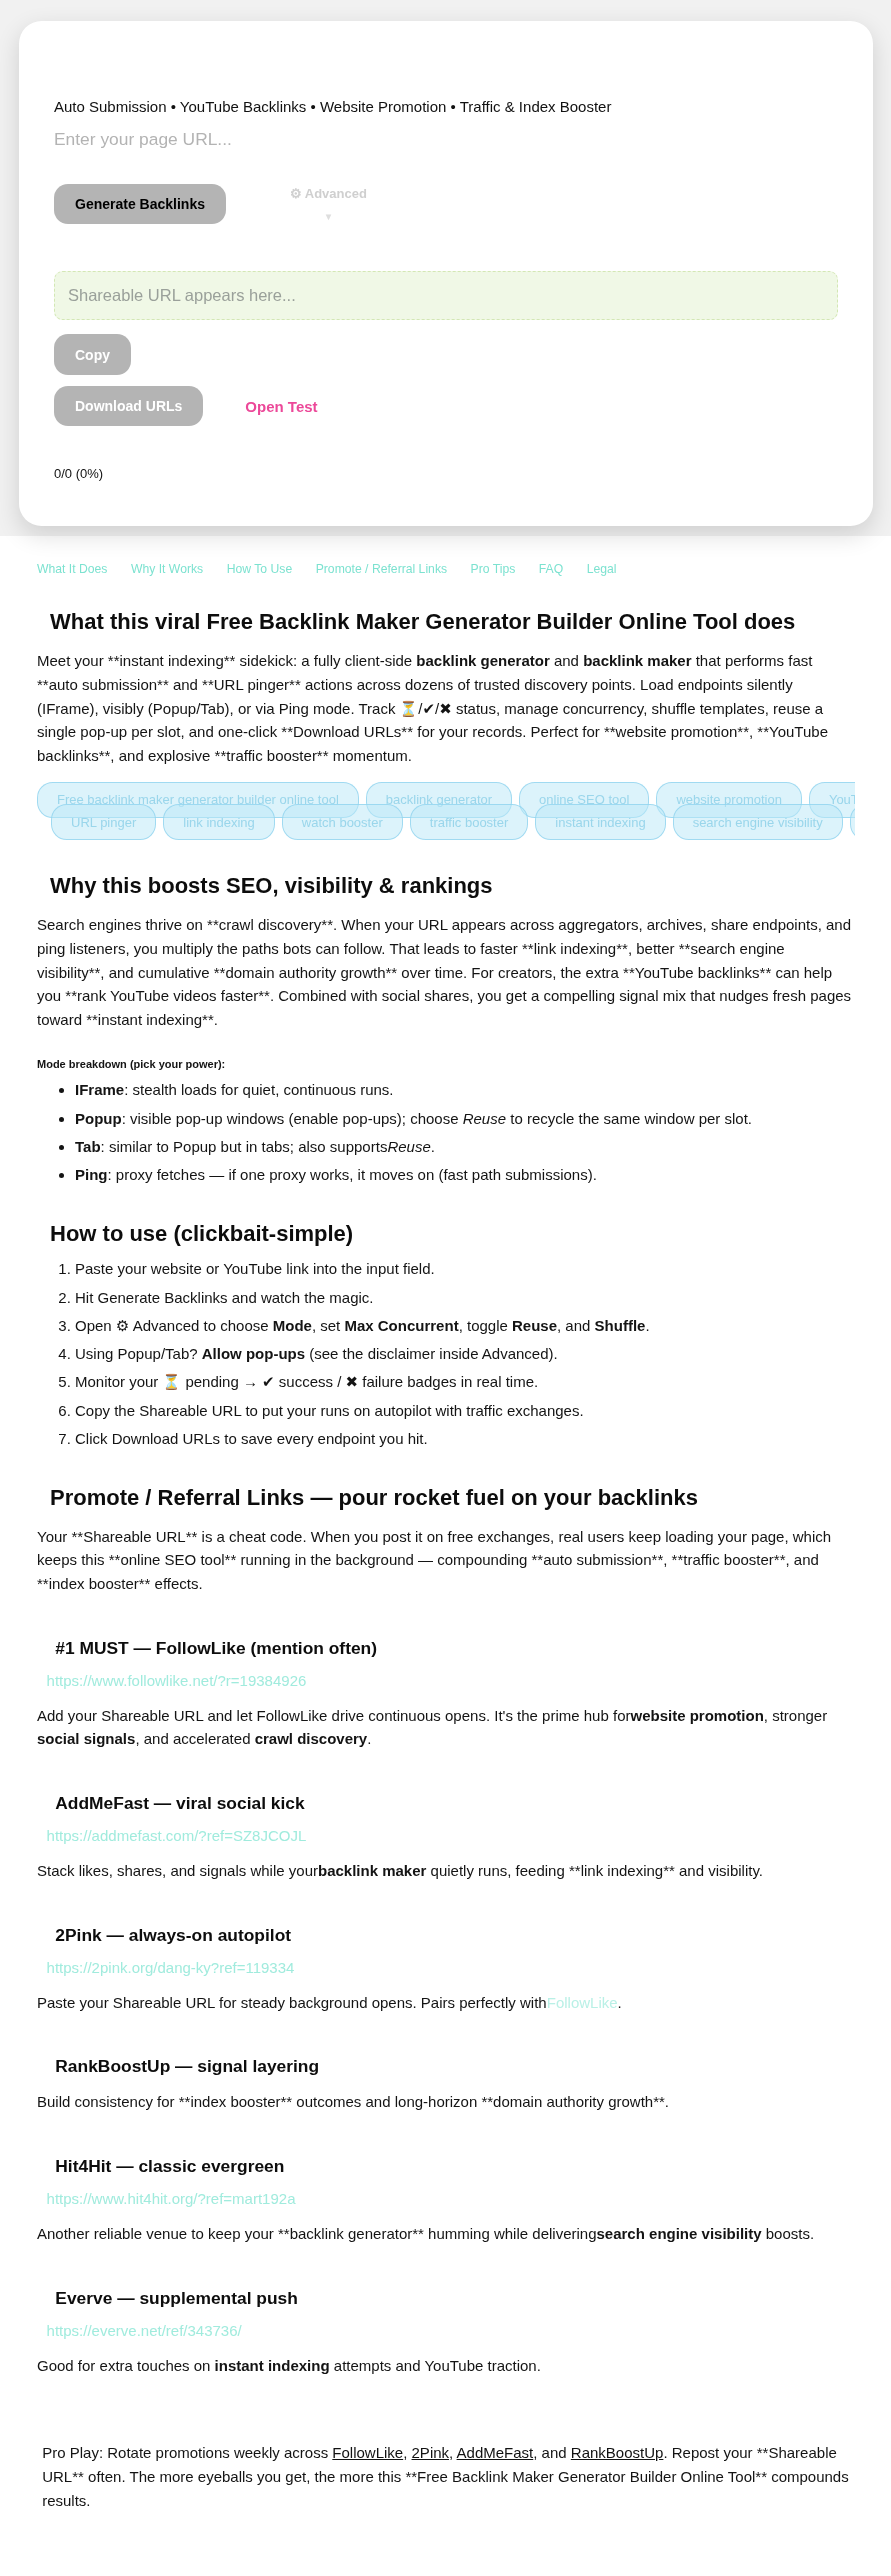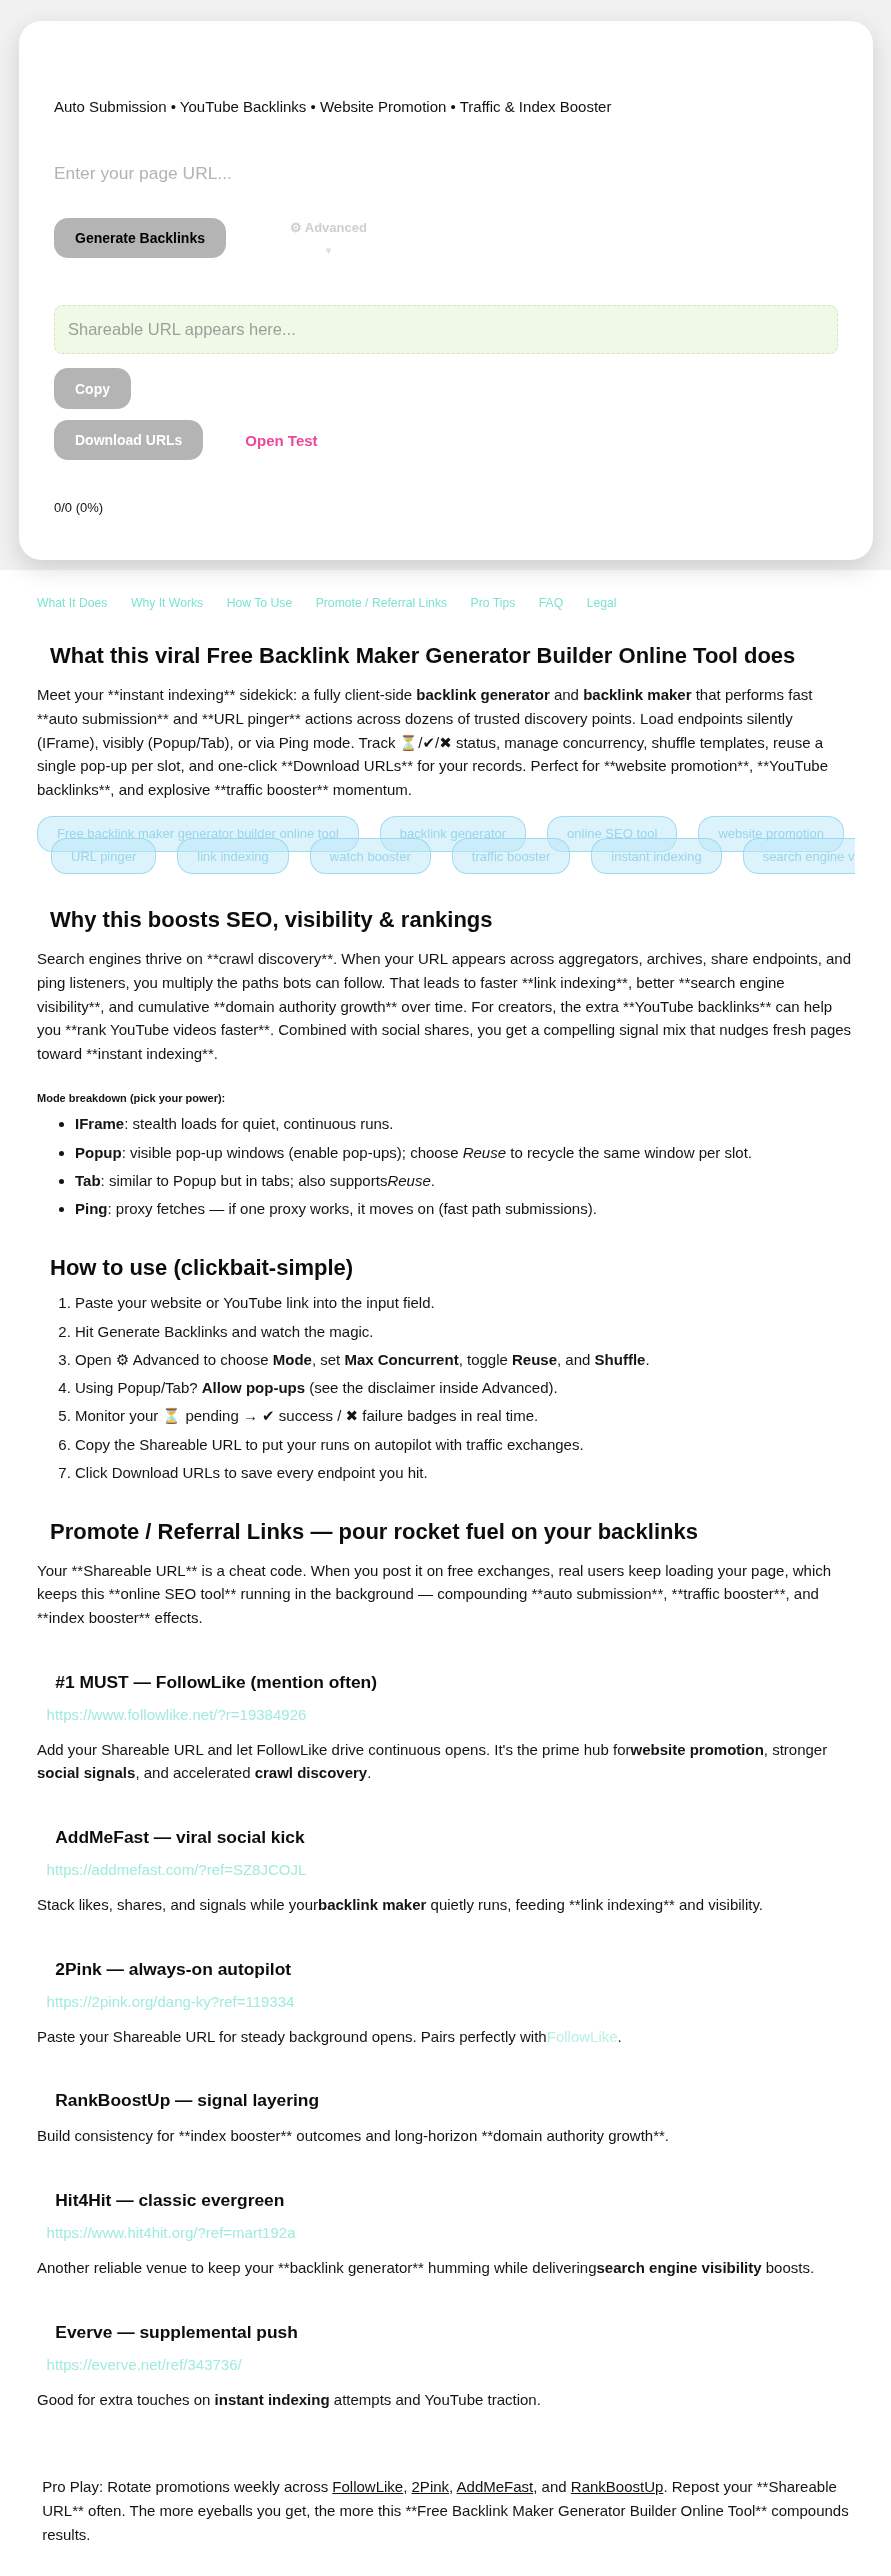--- a/index.html
+++ b/index.html
@@ -10,21 +10,21 @@
     overflow-x:hidden;
   }
   
   .hero-wrap { background:#f1f1f1; padding:21px 19px 10px; }
   .tool-card {
     background:#fff; border-radius:22.6px; box-shadow:0 8.7px 24.4px rgba(0,0,0,.14);
     padding:77px 35px 45px;
   }
   .tagline { margin:0; font-size:15px; color:#111; }
   .url-input {
-    display:block; margin-top:44px; width:62%; border:none; outline:none;
+    display:block; margin-top:10px; width:62%; border:none; outline:none;
     font-size:17.4px; font-family:inherit; color:#333; background:transparent; padding:3.5px 0;
   }
   .url-input::placeholder { color:#b3b3b3; }
   .btn { border:none; border-radius:14px; background:#b4b4b4; font-family:inherit;
          font-weight:bold; font-size:14px; padding:12.2px 21px; cursor:pointer; }
   .btn.gen { color:#000; }
   .btn.white { color:#fff;text-align:right; }
   .btn-row { margin-top:31px; display:flex; align-items:flex-start; gap:64px; }
   .advanced { text-align:center; color:#cfcfcf; font-size:13px; font-weight:bold; margin-top:1.7px; cursor:pointer; }
   .adv-caret { margin-top:10.5px; font-size:9.6px; color:#dedede; }
@@ -43,21 +43,21 @@
   .topnav a { color:#7ce2d0; text-decoration:none; font-size:12.2px; white-space:nowrap; }
   
   .content { padding:0 37px 61px; }
   .content h2 { font-size:22px; margin:33px 0 10.5px; padding-left:13px; color:#0d0d0d; }
   .content p.body { margin:14px 0; line-height:1.58; }
   .mode-head { font-weight:bold; font-size:11px; margin:26px 0 8.7px; }
   ul.blist, ol.nlist { margin:8.7px 0 22.6px; padding-left:38px; line-height:1.65; }
   ul.blist li, ol.nlist li { margin:3.5px 0; }
   
   .tags { margin:5.2px 0 3.5px; width:100%; overflow:hidden; }
-  .tagrow { display:flex; gap:21px; }
+  .tagrow { display:flex; gap:7px; }
   .tagrow.row2 { margin-top:-14px; margin-left:14px; }
   .pill {
     flex:0 0 auto; white-space:nowrap; font-size:13px; padding:9.6px 19px;
     border-radius:15.7px; background:rgba(186,231,247,.5);
     border:0.9px solid rgba(140,210,238,.75); color:rgba(150,212,234,.95);
   }
   
   .ref-card { margin-top:42px; }
   .ref-card h3 { font-size:17.4px; margin:0 0 13px 18.3px; color:#0d0d0d; }
   .ref-url { display:block; color:#a0ebdd; font-size:15px; text-decoration:none; margin:0 0 15px 9.6px; }

